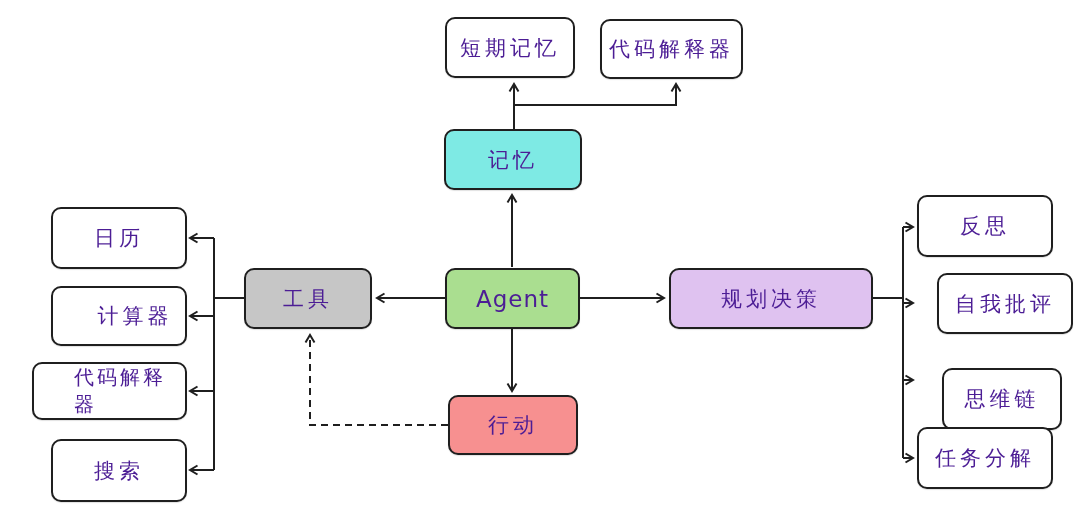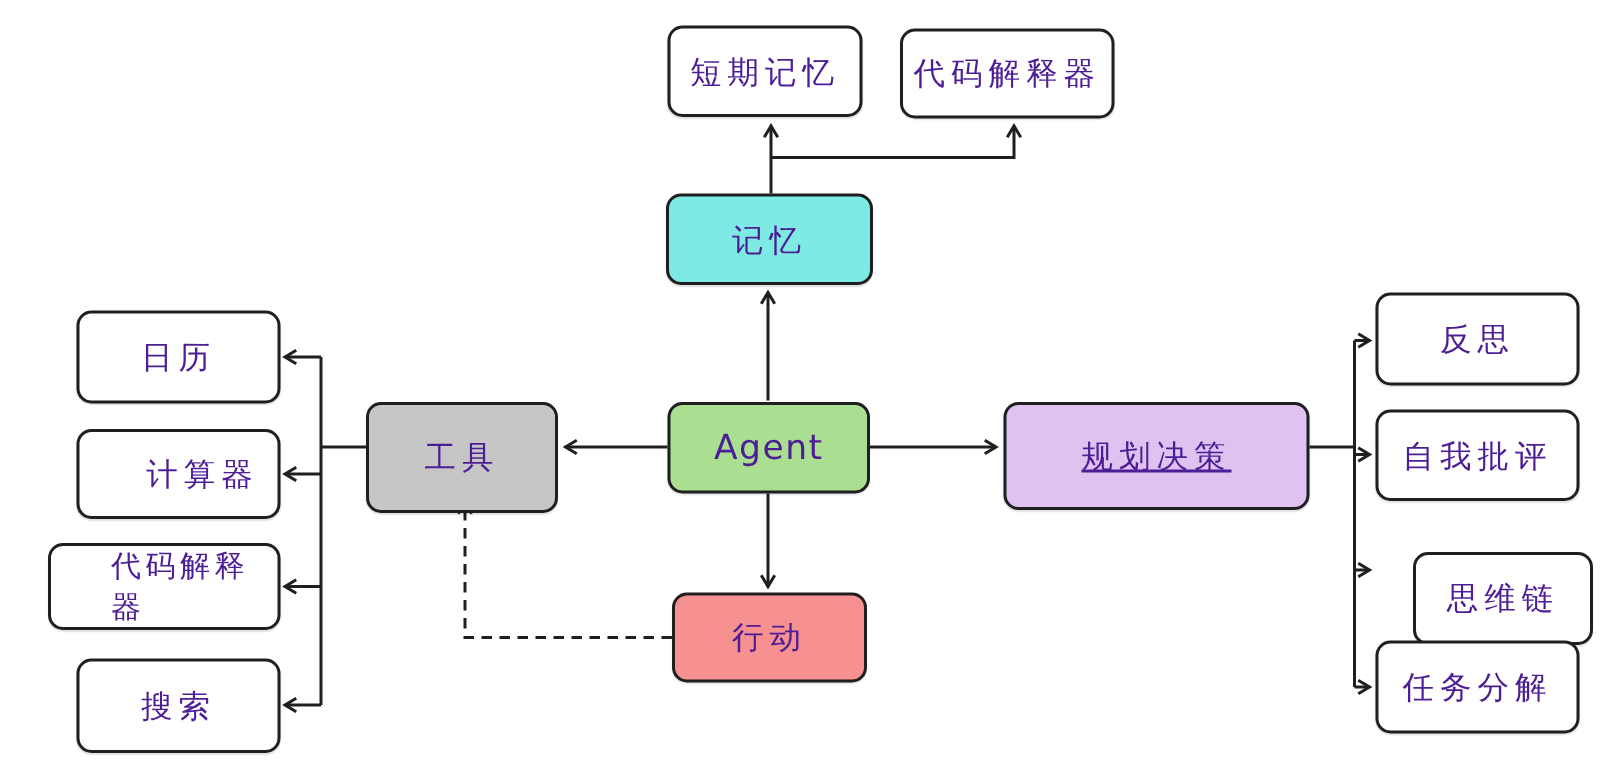--- a/index.html
+++ b/index.html
@@ -17,22 +17,22 @@
     font-size:21px;letter-spacing:4px;color:#4c1d95;
     box-shadow:0 1px 1px rgba(0,0,0,0.12);
   }
   .node.hub{font-size:23px;letter-spacing:1px;border-width:2.5px;}
   .node.accent{border-width:2.5px;}
   
   .n-stm{left:445px;top:17px;width:130px;height:61px;}
   .n-ltm{left:600px;top:19px;width:143px;height:60px;}
   .n-memory{left:444px;top:129px;width:138px;height:61px;}
   .n-agent{left:445px;top:268px;width:135px;height:61px;}
-  .n-tools{left:244px;top:268px;width:128px;height:74px;font-family:Liberation Serif, serif;}
-  .n-planning{left:669px;top:268px;width:204px;height:72px;text-decoration:underline;}
+  .n-tools{left:244px;top:268px;width:128px;height:61px;font-family:Liberation Serif, serif;}
+  .n-planning{left:669px;top:268px;width:204px;height:61px;}
   .n-action{left:448px;top:395px;width:130px;height:60px;}
   .n-calendar{left:51px;top:207px;width:136px;height:62px;}
   .n-calculator{left:51px;top:286px;width:136px;height:60px;padding-left:32px;}
   .n-codeint{left:32px;top:362px;width:155px;height:58px;font-size:20px;letter-spacing:3px;padding-left:40px;}
   .n-search{left:51px;top:439px;width:136px;height:63px;}
   .n-reflection{left:917px;top:195px;width:136px;height:62px;}
   .n-selfcrit{left:917px;top:273px;width:136px;height:61px;}
   .n-cot{left:917px;top:368px;width:120px;height:62px;margin-left:25px;}
   .n-taskdec{left:917px;top:427px;width:136px;height:62px;}
 </style>
@@ -85,17 +85,17 @@
   <div class="node accent n-action" style="background-color: rgb(247, 144, 144);">行动</div>
 
   <div class="node accent n-tools" style="background-color: rgb(198, 198, 198);">工具</div>
   <div class="node n-calendar" style="background-color: rgb(255, 255, 255);">日历</div>
   <div class="node n-calculator" style="background-color: rgb(255, 255, 255);">计算器</div>
   <div class="node n-codeint" style="background-color: rgb(255, 255, 255);">代码解释器</div>
   <div class="node n-search" style="background-color: rgb(255, 255, 255);">搜索</div>
 
   <div class="node accent n-planning" style="background-color: rgb(223, 194, 240);">规划决策</div>
   <div class="node n-reflection" style="background-color: rgb(255, 255, 255);">反思</div>
-  <div class="node n-selfcrit" style="background-color: rgb(255, 255, 255);">自我批评</div>
+  <div class="node n-selfcrit" style="background-color: rgb(255, 255, 255); margin-left: 20px;">自我批评</div>
   <div class="node n-cot" style="background-color: rgb(255, 255, 255);">思维链</div>
   <div class="node n-taskdec" style="background-color: rgb(255, 255, 255);">任务分解</div>
 
 </div>
 
 </body></html>

